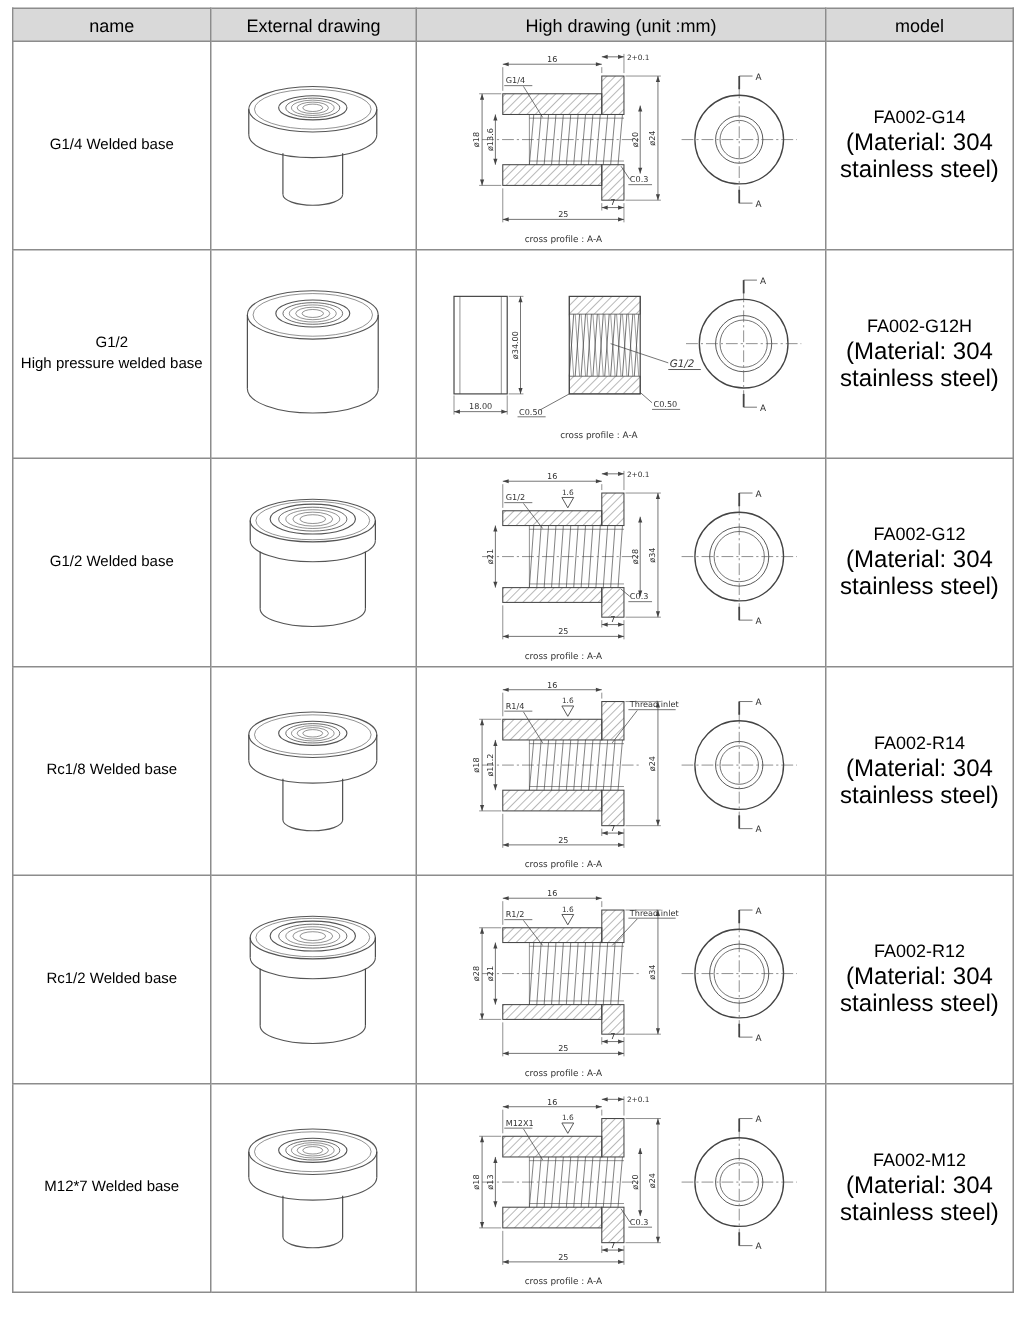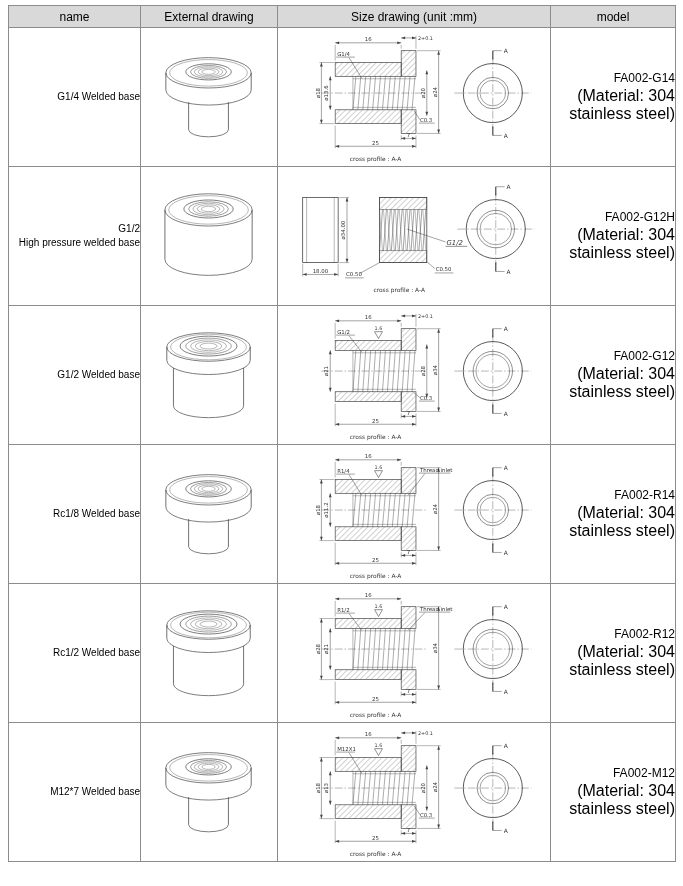--- a/index.html
+++ b/index.html
@@ -1,21 +1,21 @@
 <!DOCTYPE html>
 <html><head>
 <meta charset="utf-8">
 <style>
   html,body{margin:0;padding:0;background:#fff;color:#000;font-family:"Liberation Sans",sans-serif;}
   .page{width:683px;box-sizing:border-box;padding:5px 8px 4px 8px;}
   .title{font-weight:bold;font-size:13px;margin:3px 0 6px 1px;letter-spacing:0;}
   table.products{border-collapse:collapse;table-layout:fixed;width:667px;}
   table.products th, table.products td{border:1px solid #8c8c8c;padding:0;}
   th.hdr{background:#d9d9d9;font-weight:normal;font-size:12px;height:21px;}
-  td{height:138px;text-align:right;vertical-align:middle;background:#fff;}
+  td{height:138px;text-align:center;vertical-align:middle;background:#fff;}
   .c-name{font-size:10px;line-height:1.45;}
   .c-model .model{font-size:12px;margin-bottom:2px;}
   .c-model .material{font-size:16px;}
   .c-ext svg{width:128px;height:130px;display:block;margin:0 auto;}
   .c-size svg{width:266px;height:136px;display:block;margin:0 auto;}
   svg text{font-family:"DejaVu Sans",sans-serif;fill:#333;}
 </style>
 </head>
 <body>
 
@@ -25,21 +25,21 @@
     <colgroup>
       <col style="width:132px">
         <col style="width:137px">
         <col style="width:273px">
         <col style="width:125px">
     </colgroup>
     <thead>
       <tr>
         <th class="hdr">name</th>
         <th class="hdr">External drawing</th>
-        <th class="hdr">Size drawing (unit :mm)</th>
+        <th class="hdr">High drawing (unit :mm)</th>
         <th class="hdr">model</th>
       </tr>
     </thead>
     <tbody>
       <tr>
         <td class="c-name">
           <div>G1/4 Welded base</div>
           <div></div>
         </td>
         <td class="c-ext">

